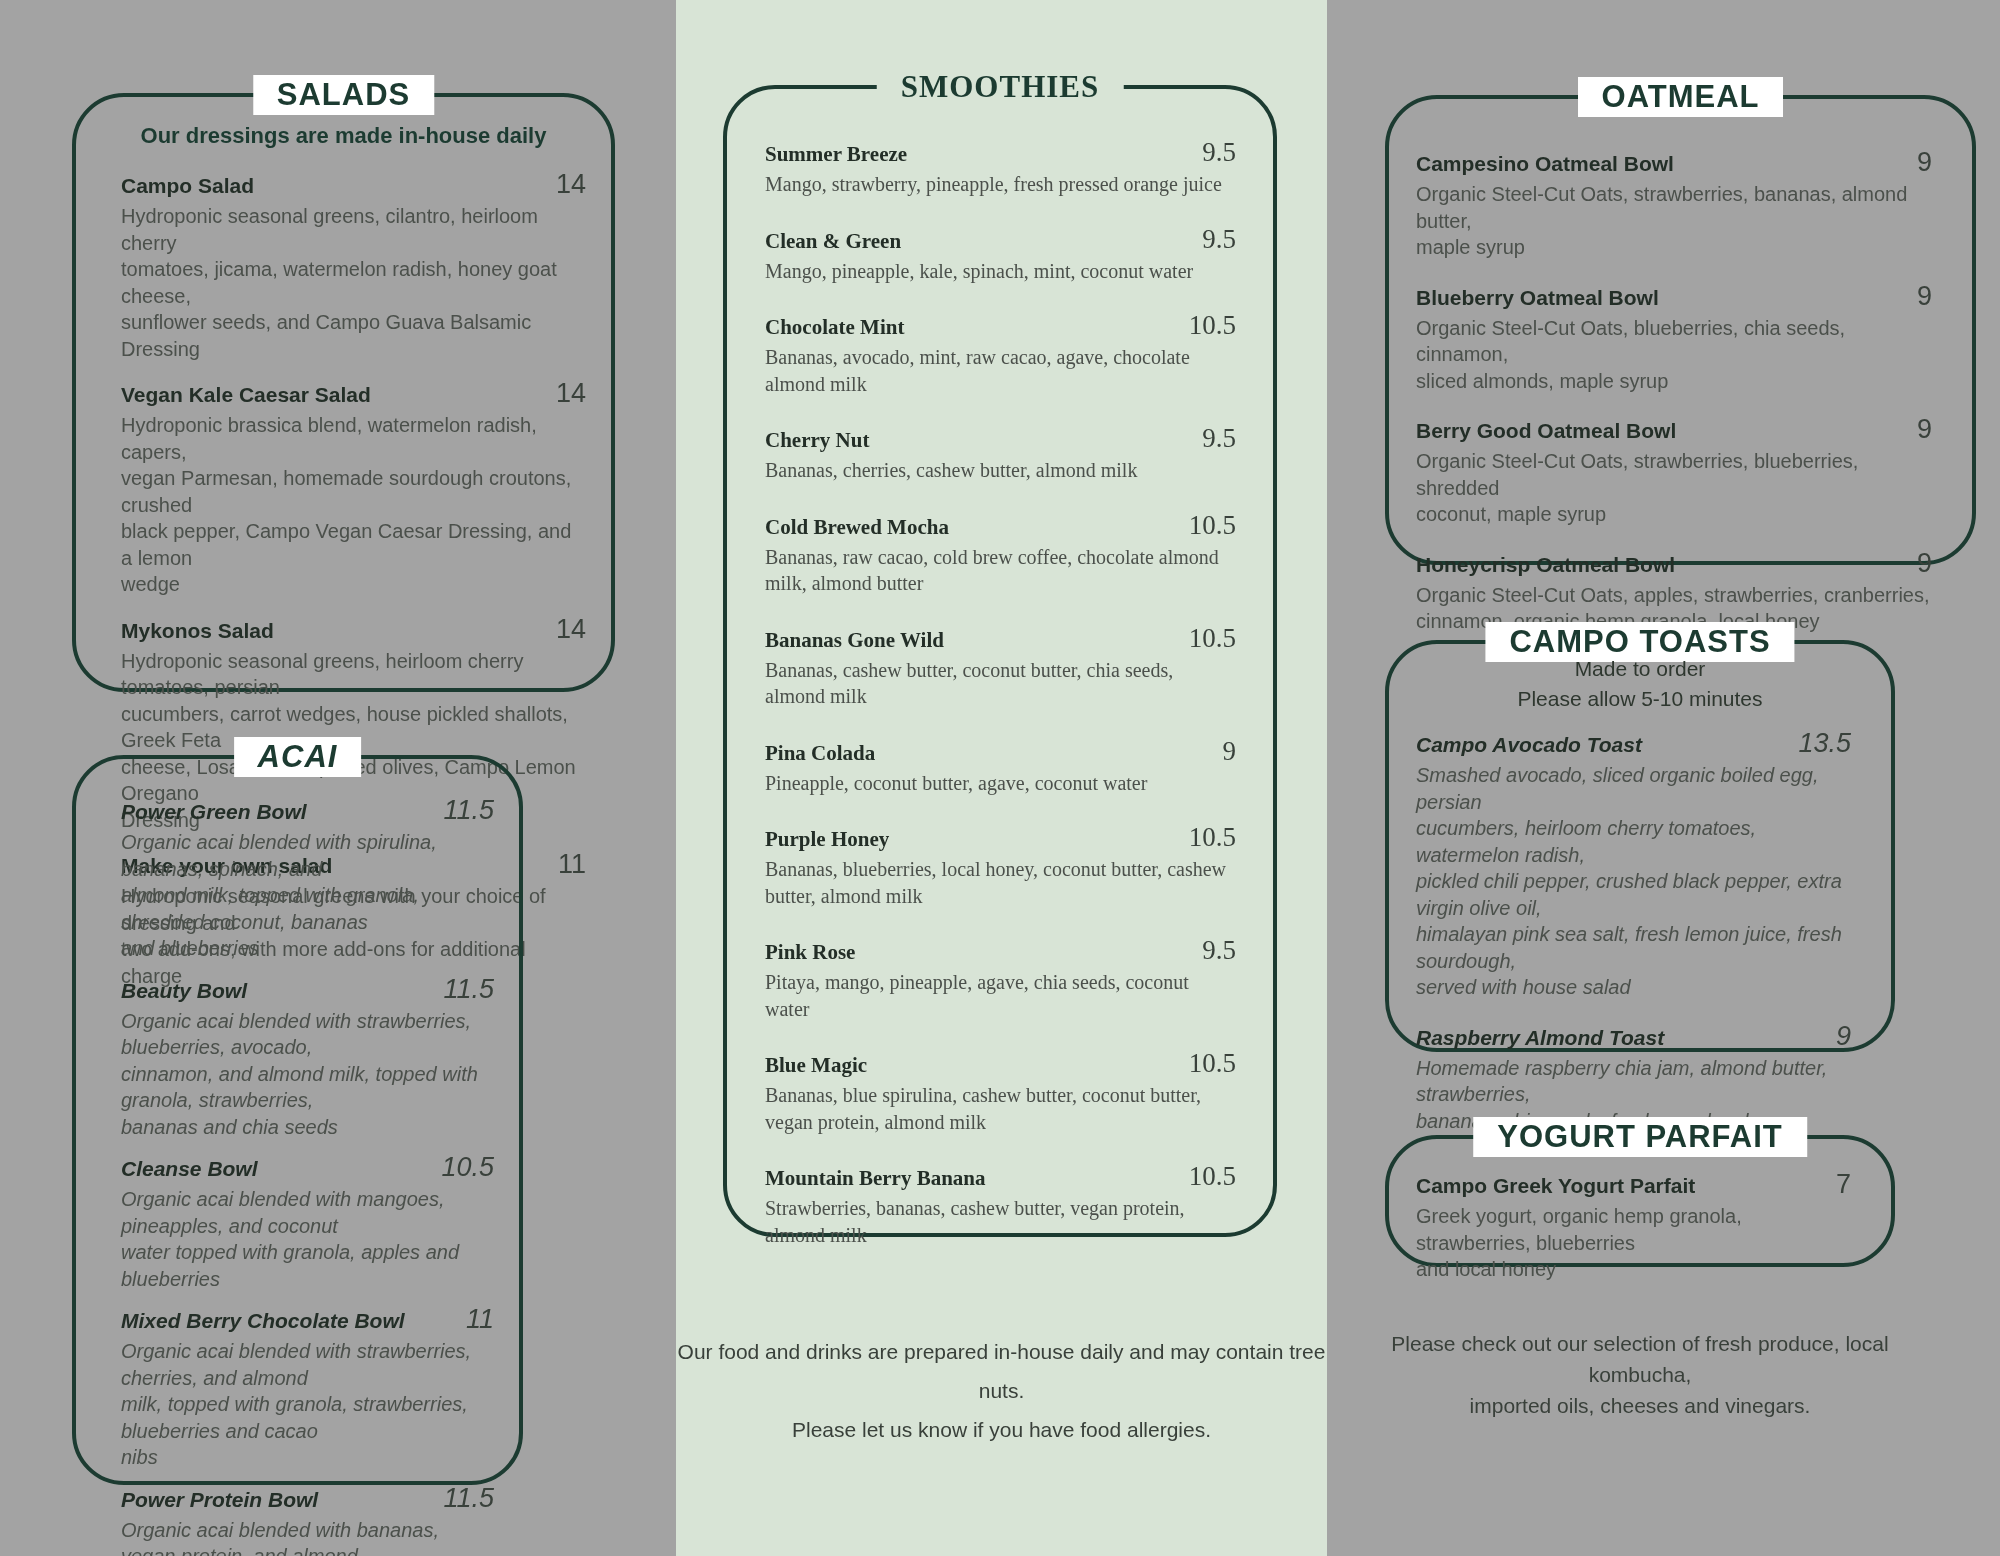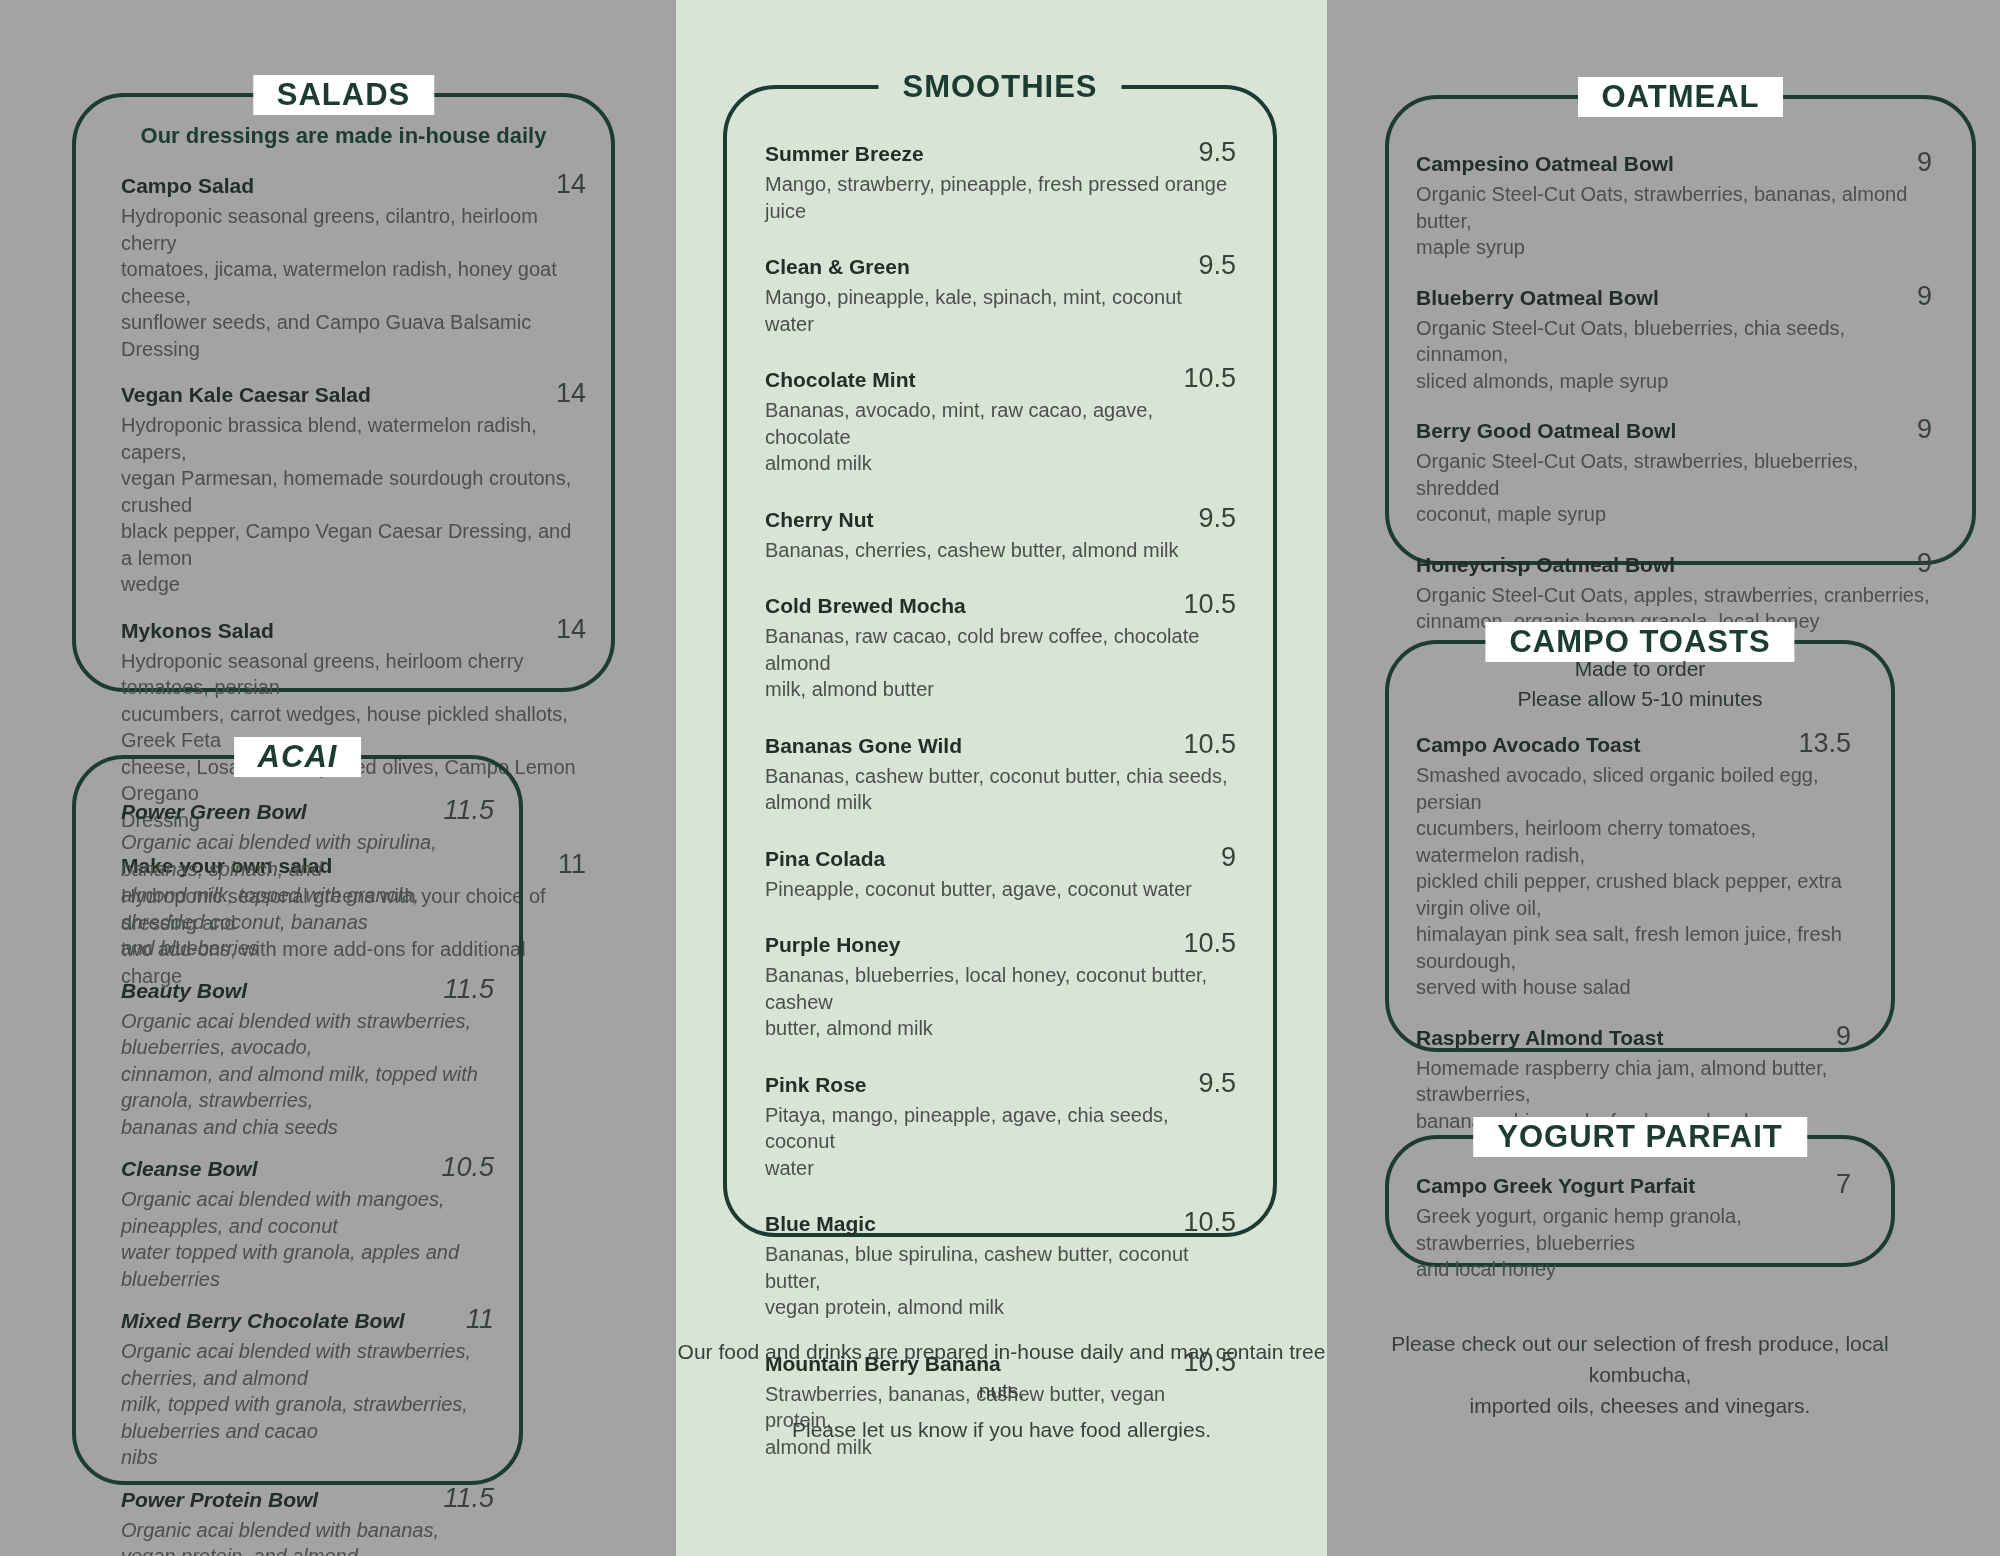--- a/index.html
+++ b/index.html
@@ -53,21 +53,21 @@
     line-height: 30px;
     margin-top: 10px;
   }
   .items { padding: 0 25px 0 45px; }
   .sec-smoothies .items { padding: 0 37px 0 38px; }
   .sec-right .items { padding: 0 40px 0 27px; }
   .item { margin-bottom: 16px; }
   .sec-acai .item { margin-bottom: 12px; }
   .sec-smoothies .item { margin-bottom: 26px; }
   .sec-oatmeal .item { margin-bottom: 20px; }
-  .sec-toasts .item { margin-bottom: 20px; }
+  .sec-toasts .item { margin-bottom: 20px; font-style: italic; }
   .ihead { display: flex; justify-content: space-between; align-items: baseline; line-height: 30px; }
   .iname { font-size: 21px; font-weight: bold; color: #232e27; }
   .iprice { font-size: 27px; color: #39413b; padding-left: 12px; }
   .idesc {
     font-size: 20px;
     line-height: 26.5px;
     color: #4b504b;
     white-space: pre-line;
     margin-top: 2px;
   }
@@ -79,21 +79,21 @@
     text-align: center;
     white-space: pre-line;
     color: #39403a;
     font-size: 21px;
   }
   #footnote-middle { left: 676px; width: 651px; top: 1332px; line-height: 39px; }
   #footnote-right { left: 1355px; width: 570px; top: 1328px; line-height: 31px; }
   
   #panel-salads   { left: 72px;   top: 93px;   width: 543px; height: 599px; }
   #panel-acai     { left: 72px;   top: 755px;  width: 451px; height: 730px; font-style: italic; }
-  #panel-smoothies{ left: 723px;  top: 85px;   width: 554px; height: 1152px; }
+  #panel-smoothies{ left: 723px;  top: 85px;   width: 554px; height: 1152px; font-family: Liberation Serif, serif; }
   #panel-oatmeal  { left: 1385px; top: 95px;   width: 591px; height: 470px; }
   #panel-toasts   { left: 1385px; top: 640px;  width: 510px; height: 412px; }
   #panel-parfait  { left: 1385px; top: 1135px; width: 510px; height: 132px; }
 </style>
 </head>
 <body>
 
 <div class="page">
   <div class="band"></div>
 

